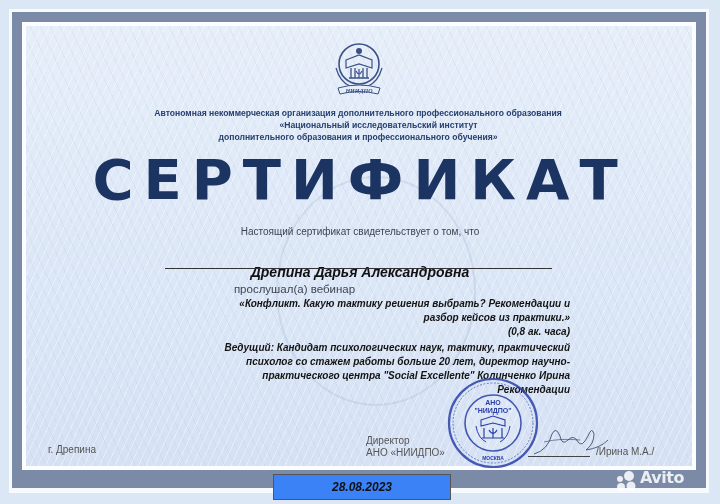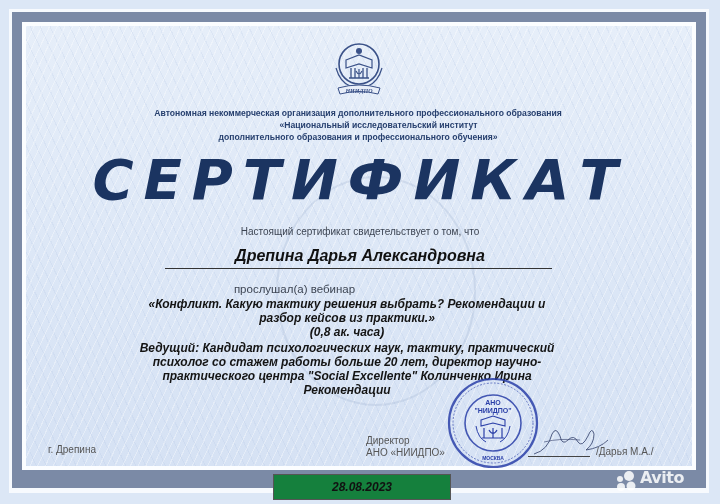--- a/index.html
+++ b/index.html
@@ -11,33 +11,33 @@
   .paper { position:absolute; left:26px; top:26px; width:666px; height:440px;
     background:
       repeating-linear-gradient(115deg, rgba(255,255,255,0.35) 0 1px, rgba(255,255,255,0) 1px 7px),
       repeating-linear-gradient(65deg, rgba(170,190,225,0.18) 0 1px, rgba(255,255,255,0) 1px 9px),
       linear-gradient(180deg,#e6eef9 0%,#dbe6f6 60%,#d6e2f4 100%);
     overflow:hidden; }
   .watermark { position:absolute; left:250px; top:150px; width:200px; height:230px; border:2px solid rgba(150,170,205,0.25); border-radius:50%; }
   .logo { position:absolute; left:328px; top:38px; width:62px; height:62px; }
   .org { position:absolute; left:0; width:716px; text-align:center; color:#27406f; font-weight:bold; font-size:8.6px; line-height:11px; }
   .title { position:absolute; left:0; top:148px; width:720px; text-align:center; color:#1b3461;
-    font-family:"DejaVu Sans", sans-serif; font-weight:bold; font-size:56px; letter-spacing:10px; line-height:64px;font-style:italic; }
+    font-family:"DejaVu Sans", sans-serif; font-weight:bold; font-size:56px; letter-spacing:10px; line-height:64px; }
   .intro { position:absolute; left:0; top:226px; width:720px; text-align:center; color:#3d4553; font-size:10px; }
-  .name { position:absolute; left:0; top:247px; width:720px; text-align:center; color:#111; font-style:italic; font-weight:bold; font-size:16px; }
+  .name { position:absolute; left:0; top:264px; width:720px; text-align:center; color:#111; font-style:italic; font-weight:bold; font-size:14px; }
   .name-line { position:absolute; left:165px; top:268px; width:387px; height:1px; background:#333; }
   .listened { position:absolute; left:0; top:283px; width:589px; text-align:center; color:#3d4553; font-size:11.5px; }
-  .block { position:absolute; left:137px; width:420px; text-align:center; color:#141414; font-style:italic; font-weight:bold; font-size:12px; line-height:14.5px; }
+  .block { position:absolute; left:150px; width:420px; text-align:right; color:#141414; font-style:italic; font-weight:bold; font-size:10px; line-height:14.5px; }
   .city { position:absolute; left:48px; top:444px; color:#555; font-size:10px; }
   .director { position:absolute; left:366px; top:435px; color:#555; font-size:10px; line-height:12px; }
   .sign-line { position:absolute; left:528px; top:456px; width:62px; height:1px; background:#444; }
   .signer { position:absolute; left:596px; top:446px; color:#555; font-size:10px; }
   .stamp { position:absolute; left:446px; top:376px; width:94px; height:94px; }
   .signature { position:absolute; left:530px; top:420px; width:80px; height:40px; }
-  .date-box { position:absolute; left:273px; top:474px; width:178px; height:26px; background:#15803d; border:1px solid #555; text-align:center; font-style:italic; font-weight:bold; font-size:12px; line-height:24px; color:#111; }
+  .date-box { position:absolute; left:273px; top:474px; width:178px; height:26px; background:#3b82f6; border:1px solid #555; text-align:center; font-style:italic; font-weight:bold; font-size:12px; line-height:24px; color:#111; }
   .avito { position:absolute; left:612px; top:468px; color:rgba(255,255,255,0.85); font-size:16px; font-weight:bold; font-family:"DejaVu Sans", sans-serif; letter-spacing:-0.5px; }
   .avito-dots { position:absolute; left:614px; top:470px; width:24px; height:22px; }
 </style>
 </head>
 <body>
 
 <div class="outer-edge"></div>
 <div class="frame"></div>
 <div class="inner-white"></div>
 <div class="paper">
@@ -95,21 +95,21 @@
   <path d="M30 50 Q32 62 40 66 M64 50 Q62 62 54 66" stroke="#2a3fa8" stroke-width="1" fill="none"></path>
   <text x="47" y="84" text-anchor="middle" font-size="5" font-weight="bold" fill="#2a3fa8" font-family="Liberation Sans, sans-serif">МОСКВА</text>
 </svg>
 
 <svg class="signature" viewBox="0 0 80 40">
   <path d="M4 34 Q18 30 22 14 Q26 6 30 16 Q32 26 38 20 Q44 14 48 22 Q52 28 58 16 Q62 6 64 14 Q64 24 56 30 Q70 28 78 20" fill="none" stroke="#3a4670" stroke-width="1" opacity="0.85"></path>
   <path d="M14 22 Q30 18 50 20" fill="none" stroke="#3a4670" stroke-width="0.8" opacity="0.8"></path>
 </svg>
 
 <div class="sign-line"></div>
-<div class="signer">/Дарья М.А./</div>
+<div class="signer">/Ирина М.А./</div>
 
 <div class="date-box">28.08.2023</div>
 
 <svg class="avito-dots" viewBox="0 0 24 22">
   <circle cx="15" cy="6" r="5" fill="rgba(255,255,255,0.85)"></circle>
   <circle cx="6" cy="9" r="3" fill="rgba(255,255,255,0.85)"></circle>
   <circle cx="7" cy="17" r="4" fill="rgba(255,255,255,0.85)"></circle>
   <circle cx="17" cy="16" r="4.5" fill="rgba(255,255,255,0.85)"></circle>
 </svg>
 <div class="avito" style="left:640px;">Avito</div>

